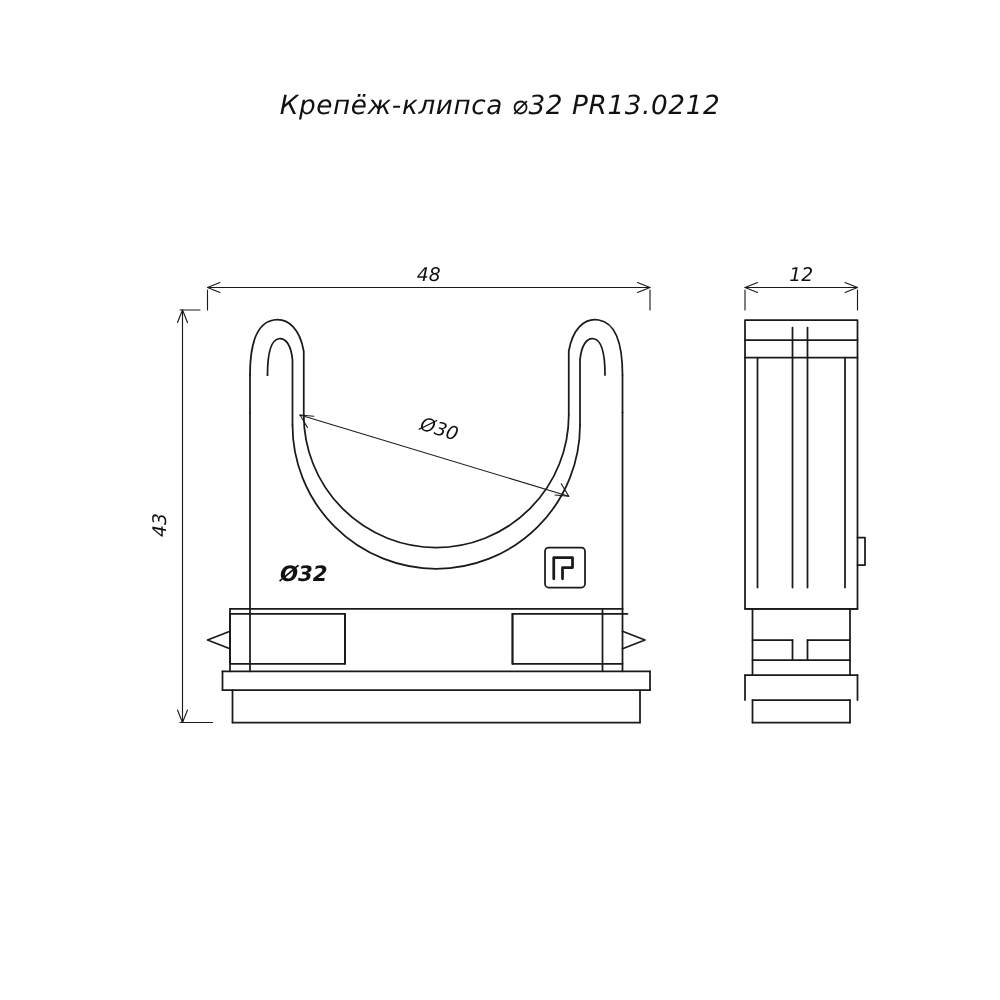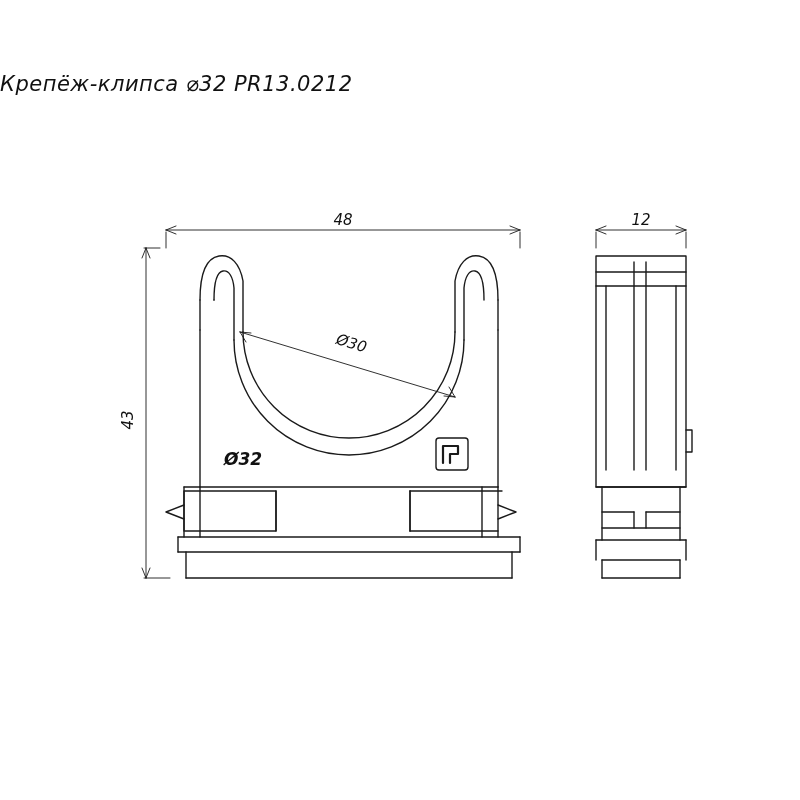--- a/index.html
+++ b/index.html
@@ -20,21 +20,21 @@
     left: 0;
     top: 0;
     width: 800px;
     height: 800px;
   }
   #title {
     position: absolute;
     left: 0;
     top: 72px;
     width: 800px;
-    text-align: left;
+    text-align: center;
     font-family: "DejaVu Sans", sans-serif;
     font-style: italic;
     font-size: 21px;
     letter-spacing: 0.5px;
     color: #111111;
     white-space: pre;
   }
   svg {
     position: absolute;
     left: 0;

